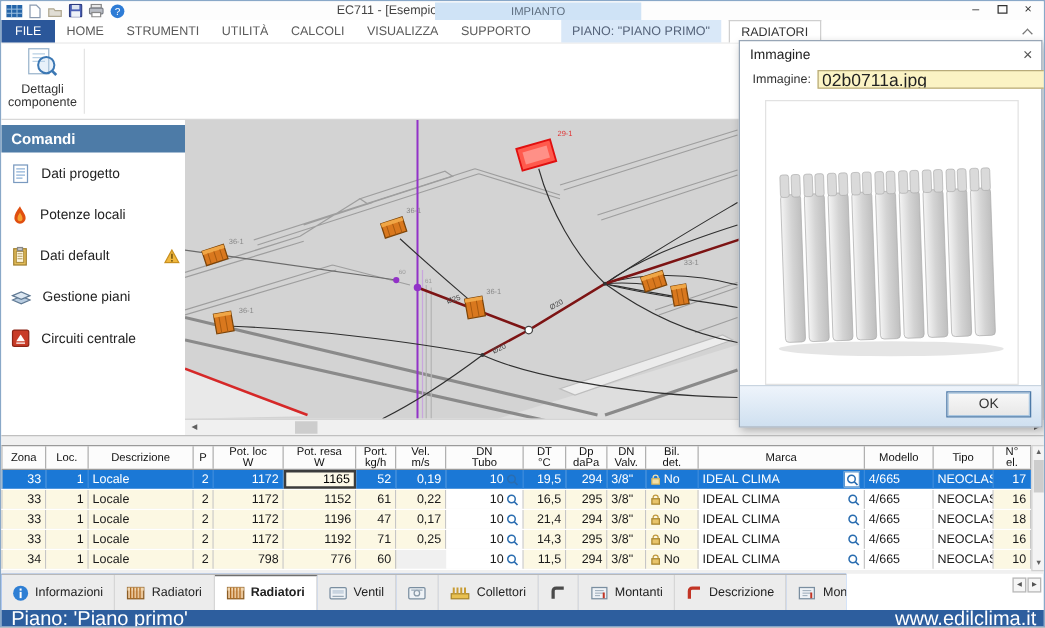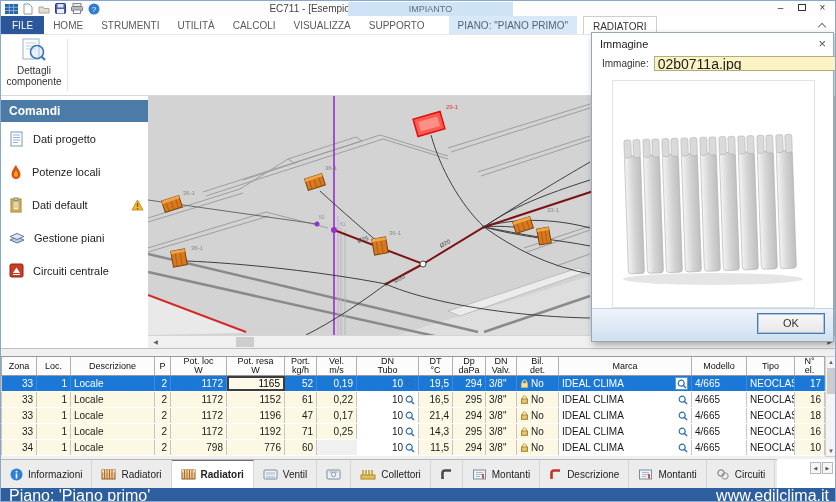--- a/index.html
+++ b/index.html
@@ -59,21 +59,21 @@
   .td.num{justify-content:flex-end}
   .trow.sel .td{background:var(--selection,#1b78d6);color:#fff;border-right-color:#3a8adc}
   .td.editcell{background:#fdf9e8 !important;color:#000 !important;border:2px solid #3c3c3c !important;justify-content:flex-end}
   .trow.sel .td.editcell{background:#fdf9e8 !important;color:#000 !important}
   .mag-btn{display:inline-flex;align-items:center;justify-content:center;width:13px;height:13px;background:#fff;border:1px solid #5a96d0}
   .spacer{flex:1}
   .vscroll{position:absolute;right:0;top:7px;width:12px;height:101px;background:#f4f4f4;border:1px solid #d0d0d0}
   .vscroll .va{position:absolute;left:0;width:10px;height:10px;font-size:6px;color:#606060;text-align:center;line-height:10px}
   .vthumb{position:absolute;left:1px;top:11px;width:9px;height:26px;background:#cdcdcd}
   
-  .bottombar{position:absolute;top:458px;left:0;width:776px;height:29px;background:#3b82f6;border-top:1px solid #b8b8b8;display:flex;align-items:stretch;overflow:hidden}
+  .bottombar{position:absolute;top:458px;left:0;width:676px;height:29px;background:#3b82f6;border-top:1px solid #b8b8b8;display:flex;align-items:stretch;overflow:hidden}
   .btab{display:flex;align-items:center;gap:5px;padding:0 9px;font-size:10px;color:#222;border-right:1px solid #d6d6d6;white-space:nowrap;background:#ececec}
   .btab.active{background:#fff;font-weight:bold;border-top:1px solid #707070}
   .tabarrows{position:absolute;right:2px;top:3px;display:flex;gap:1px;background:#ececec}
   .tabarrows span{width:11px;height:12px;border:1px solid #b8b8b8;background:#f6f6f6;font-size:5px;text-align:center;line-height:11px;color:#555}
   
   .statusbar{position:absolute;top:487px;left:0;width:836px;height:15px;background:var(--statusbar,#2d5e9e);color:#fff;font-size:16px;line-height:15px;display:flex;justify-content:space-between;padding:0 8px}
 </style>
 </head>
 <body>
 

